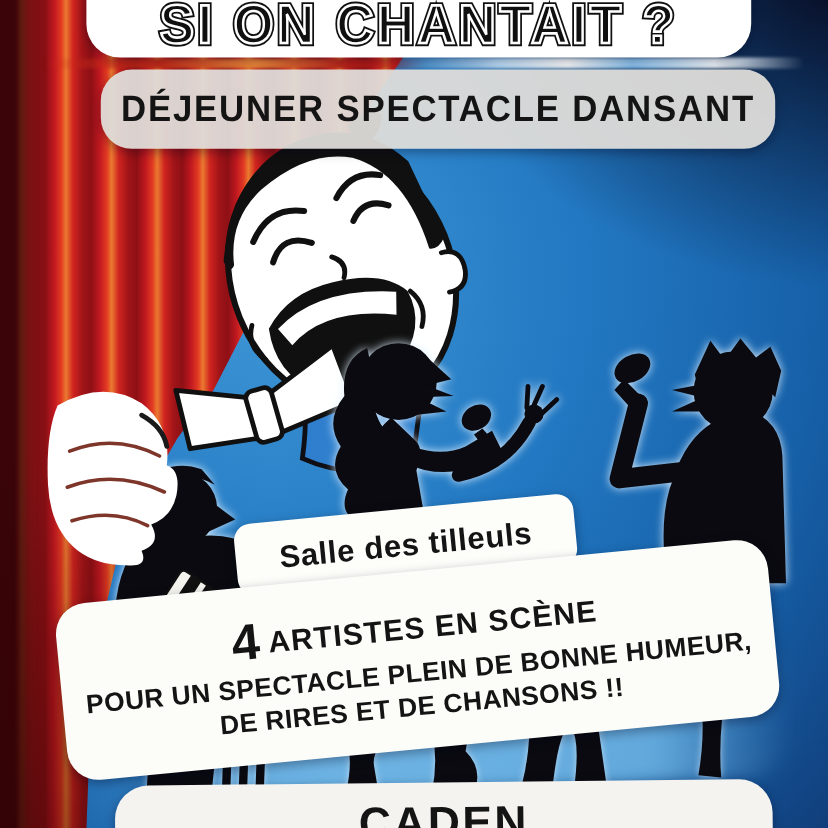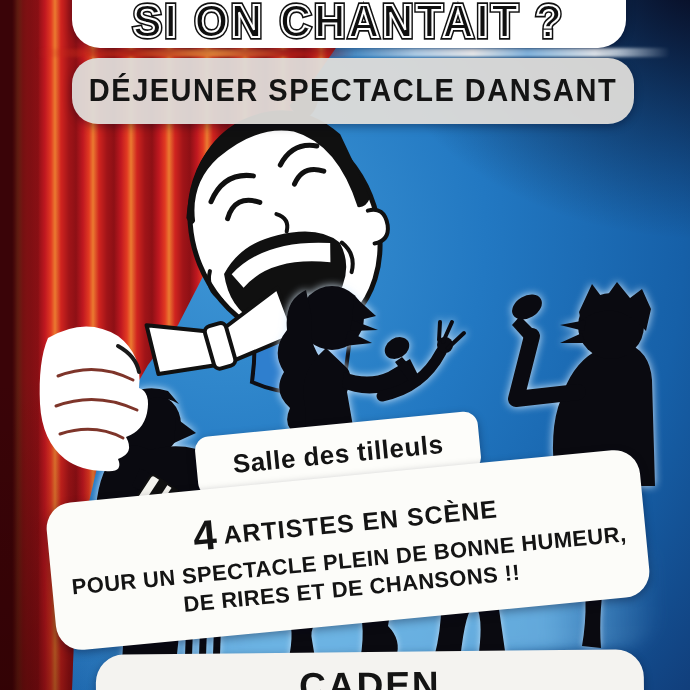--- a/index.html
+++ b/index.html
@@ -51,21 +51,21 @@
   .title-wrap{position:relative;transform:scaleY(1.06);margin-bottom:2px;white-space:nowrap;}
   .title-layer{
     font-size:43px;font-weight:bold;letter-spacing:3px;color:#101010;
     -webkit-text-stroke:5px #101010;
   }
   .title-layer.inline{
     position:absolute;left:0;top:0;color:rgba(0,0,0,0);
     -webkit-text-stroke:2px #ffffff;
   }
   .subtitle-box{
-    left:72px;top:58px;width:562px;height:66px;background:rgba(222,220,217,.95);border-radius:26px;
+    left:84px;top:58px;width:562px;height:66px;background:rgba(222,220,217,.95);border-radius:26px;
     display:flex;align-items:center;justify-content:center;
   }
   .subtitle-text{font-size:29px;font-weight:bold;letter-spacing:1.5px;color:#141414;transform:scaleY(1.05);white-space:nowrap;}
   .venue-box{
     left:196px;top:424px;width:284px;height:60px;background:#fdfdfa;border-radius:14px;
     transform:rotate(-5.5deg);display:flex;align-items:center;justify-content:center;
   }
   .venue-text{font-size:26px;font-weight:bold;color:#141414;letter-spacing:.5px;white-space:nowrap;}
   .desc-box{
     left:50px;top:476px;width:596px;height:148px;background:#fcfcf9;border-radius:26px;

